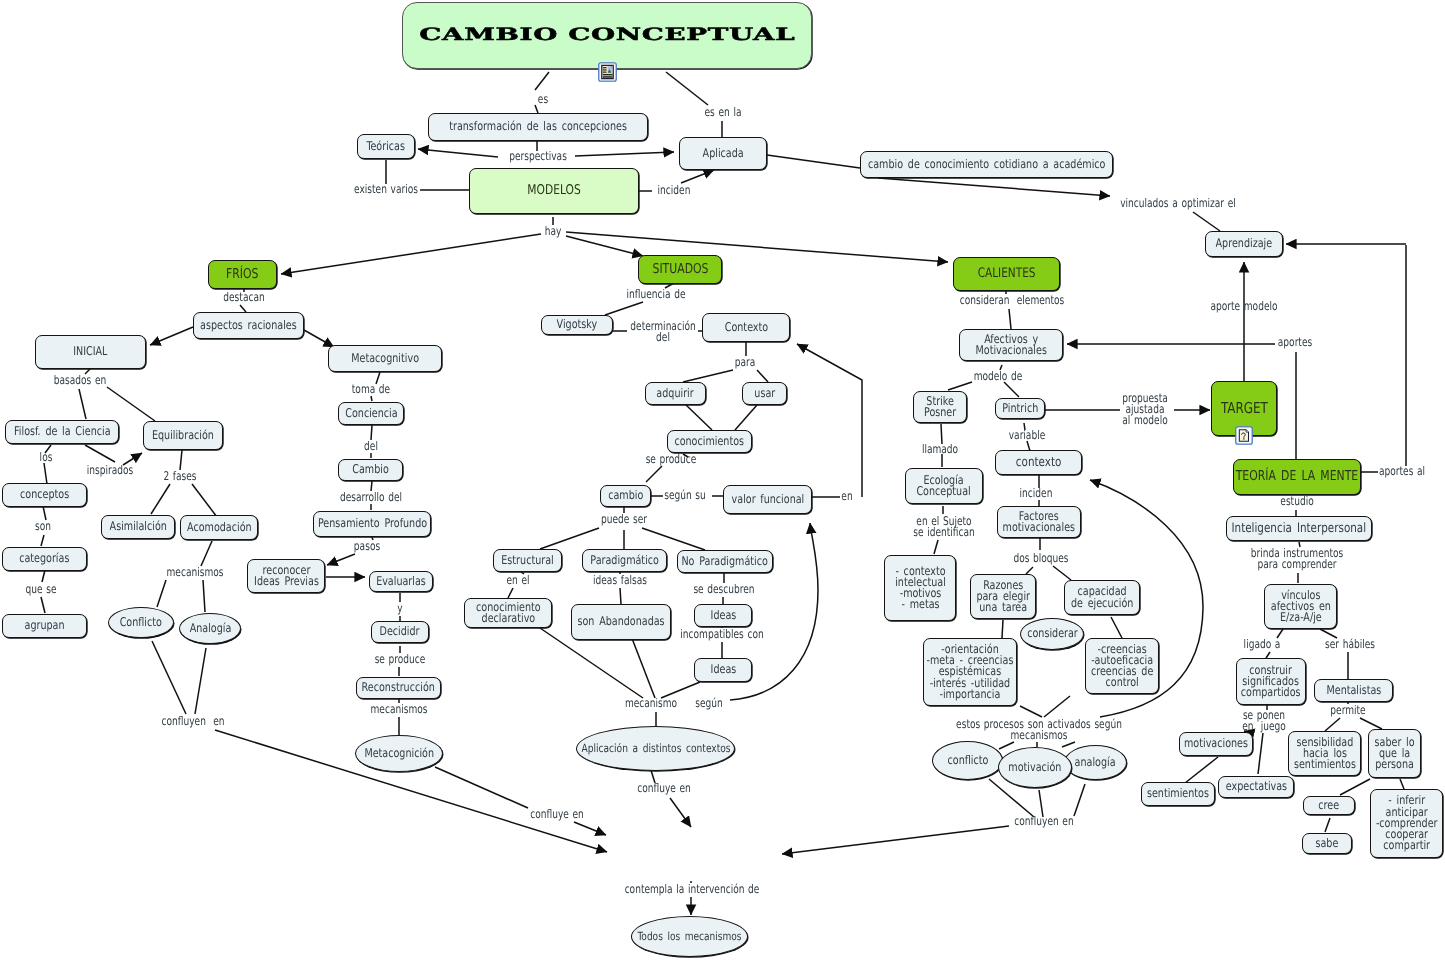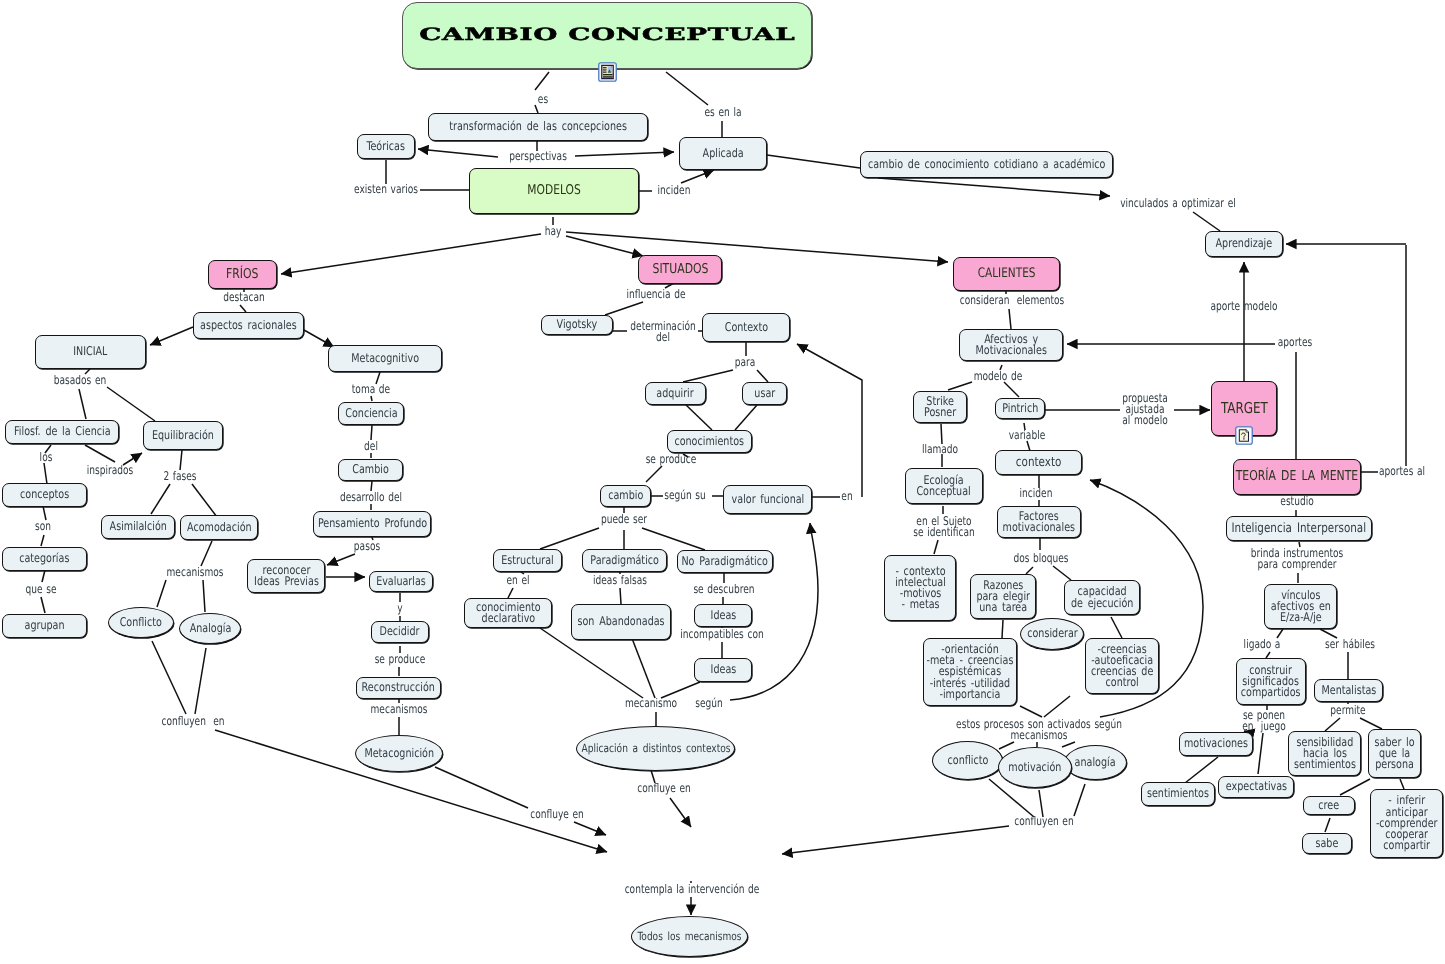--- a/index.html
+++ b/index.html
@@ -5,21 +5,21 @@
 <style>
 html,body{margin:0;padding:0;background:#ffffff;-webkit-font-smoothing:antialiased;text-rendering:geometricPrecision;}
 #canvas{position:relative;width:1445px;height:964px;background:#ffffff;overflow:hidden;
   font-family:"DejaVu Sans",sans-serif;font-stretch:condensed;}
 svg.links{position:absolute;left:0;top:0;width:1445px;height:964px;overflow:visible;}
 .node{position:absolute;box-sizing:border-box;display:flex;align-items:center;justify-content:center;
   border:1.55px solid #141414;background:#ebf2f5;color:#303c43;border-radius:7px;
   box-shadow:0.7px 0.7px 0 0 #141414;}
 .node>span{display:block;text-align:center;white-space:pre;line-height:11.2px;
   word-spacing:1.9px;transform:scaleX(0.888) translateZ(0);backface-visibility:hidden;}
-.node.green{background:#f9a8d4;border-color:#141414;color:#2b341a;}
+.node.green{background:#84cc16;border-color:#141414;color:#2b341a;}
 .node.green2{background:#d9fbc5;border-color:#141414;color:#283317;}
 .node.title{background:#c9fcc9;border:1.3px solid #575757;border-radius:15px;color:#000;}
 .node.title>span{font-family:"DejaVu Serif",serif;font-stretch:normal;font-weight:bold;
   letter-spacing:0.4px;word-spacing:normal;transform:scaleX(1.63) translateZ(0);-webkit-text-stroke:0.5px #000;}
 .node.ell{border-radius:50%;box-shadow:0.6px 0.9px 0 -0.1px #141414;}
 .lbl{position:absolute;color:#303c43;text-align:center;white-space:pre;line-height:11.2px;word-spacing:0.9px;
   transform:translate(-50%,-50%) scaleX(0.838) translateZ(0);backface-visibility:hidden;}
 .ic{position:absolute;width:17px;height:17px;}
 </style>
 </head>
@@ -393,21 +393,21 @@
 <div class="node blue" style="left:1264px;top:584px;width:73px;height:45px">
       <span style="font-size:12px">vínculos
 afectivos en
 E/za-A/je</span>
     </div>
 <div class="node blue" style="left:1236px;top:658px;width:70px;height:47px">
       <span style="font-size:12px">construir
 significados
 compartidos</span>
     </div>
-<div class="node blue" style="left:1314px;top:679px;width:69px;height:23px">
+<div class="node blue" style="left:1314px;top:679px;width:79px;height:23px">
       <span style="font-size:12px">Mentalistas</span>
     </div>
 <div class="node blue" style="left:1179px;top:732px;width:74px;height:24px">
       <span style="font-size:12px">motivaciones</span>
     </div>
 <div class="node blue" style="left:1141px;top:782px;width:74px;height:24px">
       <span style="font-size:12px">sentimientos</span>
     </div>
 <div class="node blue" style="left:1218px;top:776px;width:76px;height:22px">
       <span style="font-size:12px">expectativas</span>

